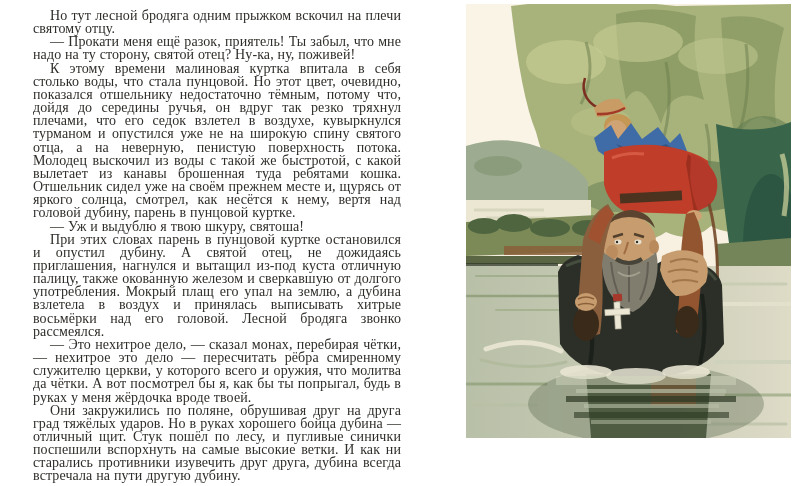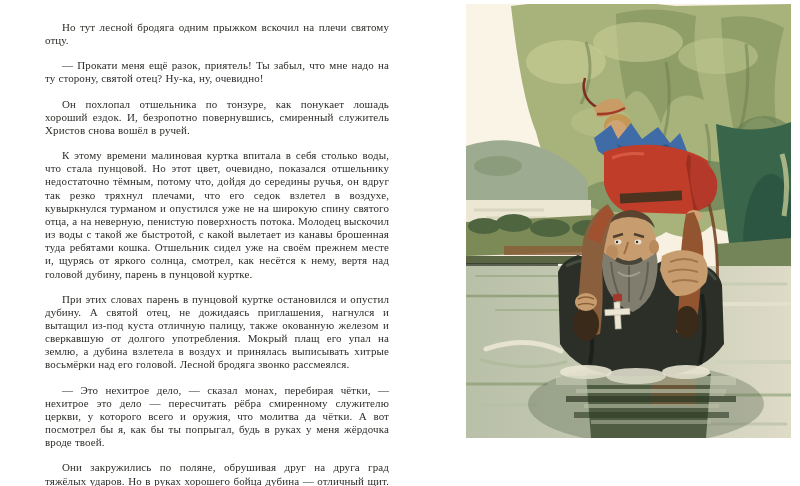--- a/index.html
+++ b/index.html
@@ -3,22 +3,22 @@
 <meta charset="utf-8">
 <style>
   html,body{margin:0;padding:0;background:#ffffff;}
   body{width:800px;height:486px;position:relative;overflow:hidden;
        font-family:"Liberation Serif",serif;}
   .spread{position:absolute;inset:0;background:#ffffff;}
 
   
   .text-page{position:absolute;left:33px;top:9px;width:368px;}
   .text-block p{
-    margin:12px;
-    font-size:11px;
+    margin:0;
+    font-size:14px;
     line-height:13.15px;
     text-align:justify;
     text-indent:17px;
     color:#2f2d29;
     letter-spacing:.1px;
     word-spacing:.2px;
   }
   .pagenum{
     margin-top:9px;
     display:flex;align-items:center;justify-content:center;
@@ -35,23 +35,23 @@
   .illus svg{display:block;width:100%;height:100%;}
 </style>
 </head>
 <body>
 
 <div class="spread">
 
   <div class="text-page">
     <div class="text-block">
       <p>Но тут лесной бродяга одним прыжком вскочил на плечи святому отцу.</p>
-      <p>— Прокати меня ещё разок, приятель! Ты забыл, что мне надо на ту сторону, святой отец? Ну-ка, ну, очевидно!</p>
-      <p>Он похлопал отшельника по тонзуре, как понукает лошадь хороший ездок. И, безропотно повернувшись, смиренный служитель Христов снова вошёл в ручей.</p>
+      <p>— Прокати меня ещё разок, приятель! Ты забыл, что мне надо на ту сторону, святой отец? Ну-ка, ну, поживей!</p>
       <p>К этому времени малиновая куртка впитала в себя столько воды, что стала пунцовой. Но этот цвет, очевидно, показался отшельнику недостаточно тёмным, потому что, дойдя до середины ручья, он вдруг так резко тряхнул плечами, что его седок взлетел в воздухе, кувыркнулся турманом и опустился уже не на широкую спину святого отца, а на неверную, пенистую поверхность потока. Молодец выскочил из воды с такой же быстротой, с какой вылетает из канавы брошенная туда ребятами кошка. Отшельник сидел уже на своём прежнем месте и, щурясь от яркого солнца, смотрел, как несётся к нему, вертя над головой дубину, парень в пунцовой куртке.</p>
+      <p>— Уж и выдублю я твою шкуру, святоша!</p>
       <p>При этих словах парень в пунцовой куртке остановился и опустил дубину. А святой отец, не дожидаясь приглашения, нагнулся и вытащил из-под куста отличную палицу, также окованную железом и сверкавшую от долгого употребления. Мокрый плащ его упал на землю, а дубина взлетела в воздух и принялась выписывать хитрые восьмёрки над его головой. Лесной бродяга звонко рассмеялся.</p>
       <p>— Это нехитрое дело, — сказал монах, перебирая чётки, — нехитрое это дело — пересчитать рёбра смиренному служителю церкви, у которого всего и оружия, что молитва да чётки. А вот посмотрел бы я, как бы ты попрыгал, будь в руках у меня жёрдочка вроде твоей.</p>
       <p>Они закружились по поляне, обрушивая друг на друга град тяжёлых ударов. Но в руках хорошего бойца дубина — отличный щит. Стук пошёл по лесу, и пугливые синички поспешили вспорхнуть на самые высокие ветки. И как ни старались противники изувечить друг друга, дубина всегда встречала на пути другую дубину.</p>
     </div>
     <div class="pagenum">
       <span class="rule"></span>
       <span class="arr to-right"></span>
       <span class="num">18</span>
       <span class="arr to-left"></span>
       <span class="rule"></span>

